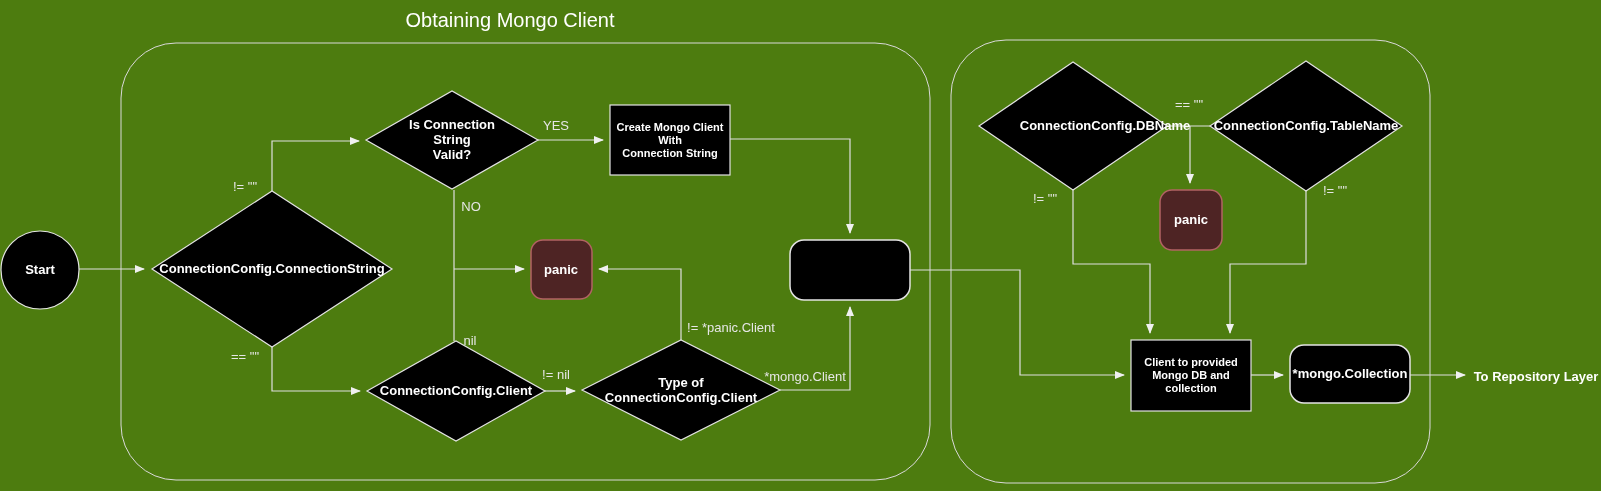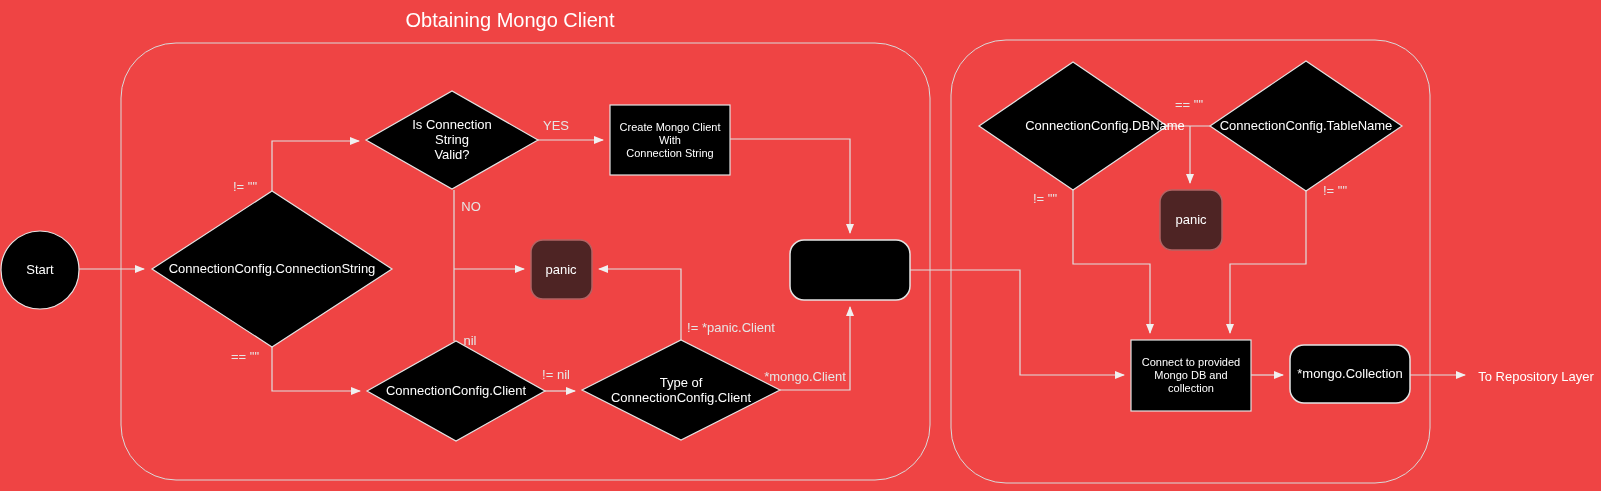--- a/index.html
+++ b/index.html
@@ -1,39 +1,40 @@
 <!DOCTYPE html>
 <html><head>
 <meta charset="utf-8">
 <style>
   html, body { margin: 0; padding: 0; background: #181818; }
   #stage {
     position: relative;
     width: 1601px;
     height: 491px;
-    background: #ef4444;
+    background: #4d7c0f;
     font-family: "Liberation Sans", sans-serif;
     overflow: hidden;
   }
   #stage svg { position: absolute; left: 0; top: 0; }
   .section-title {
     position: absolute;
     transform: translate(-50%, -50%);
     color: #ffffff;
     font-size: 20px;
     white-space: pre;
   }
   .node-label {
     position: absolute;
     transform: translate(-50%, -50%);
     color: #ffffff;
     font-size: 13px;
     line-height: 1.16;
     text-align: center;
     white-space: pre;
+    font-weight: bold;
   }
   .node-label.small { font-size: 11px; }
   .edge-label {
     position: absolute;
     transform: translate(-50%, -50%);
     color: #e6e6e6;
     font-size: 13px;
     white-space: pre;
   }
   .shape { stroke: #e3e3e3; stroke-width: 1.2; fill: #000000; }
@@ -102,21 +103,21 @@
   <div class="node-label small" style="left:670px; top:140px">Create Mongo Client
 With
 Connection String</div>
   <div class="node-label" style="left:561px; top:270px">panic</div>
   <div class="node-label" style="left:456px; top:391px">ConnectionConfig.Client</div>
   <div class="node-label" style="left:681px; top:390px">Type of
 ConnectionConfig.Client</div>
   <div class="node-label" style="left:1105px; top:126px">ConnectionConfig.DBName</div>
   <div class="node-label" style="left:1306px; top:126px">ConnectionConfig.TableName</div>
   <div class="node-label" style="left:1191px; top:220px">panic</div>
-  <div class="node-label small" style="left:1191px; top:375px">Connect to provided
+  <div class="node-label small" style="left:1191px; top:375px">Client to provided
 Mongo DB and
 collection</div>
   <div class="node-label" style="left:1350px; top:374px">*mongo.Collection</div>
   <div class="node-label" style="left:1536px; top:377px">To Repository Layer</div>
 
   <div class="edge-label" style="left:245px; top:186px">!= ""</div>
   <div class="edge-label" style="left:245px; top:356px">== ""</div>
   <div class="edge-label" style="left:556px; top:125px">YES</div>
   <div class="edge-label" style="left:471px; top:206px">NO</div>
   <div class="edge-label" style="left:470px; top:340px">nil</div>

